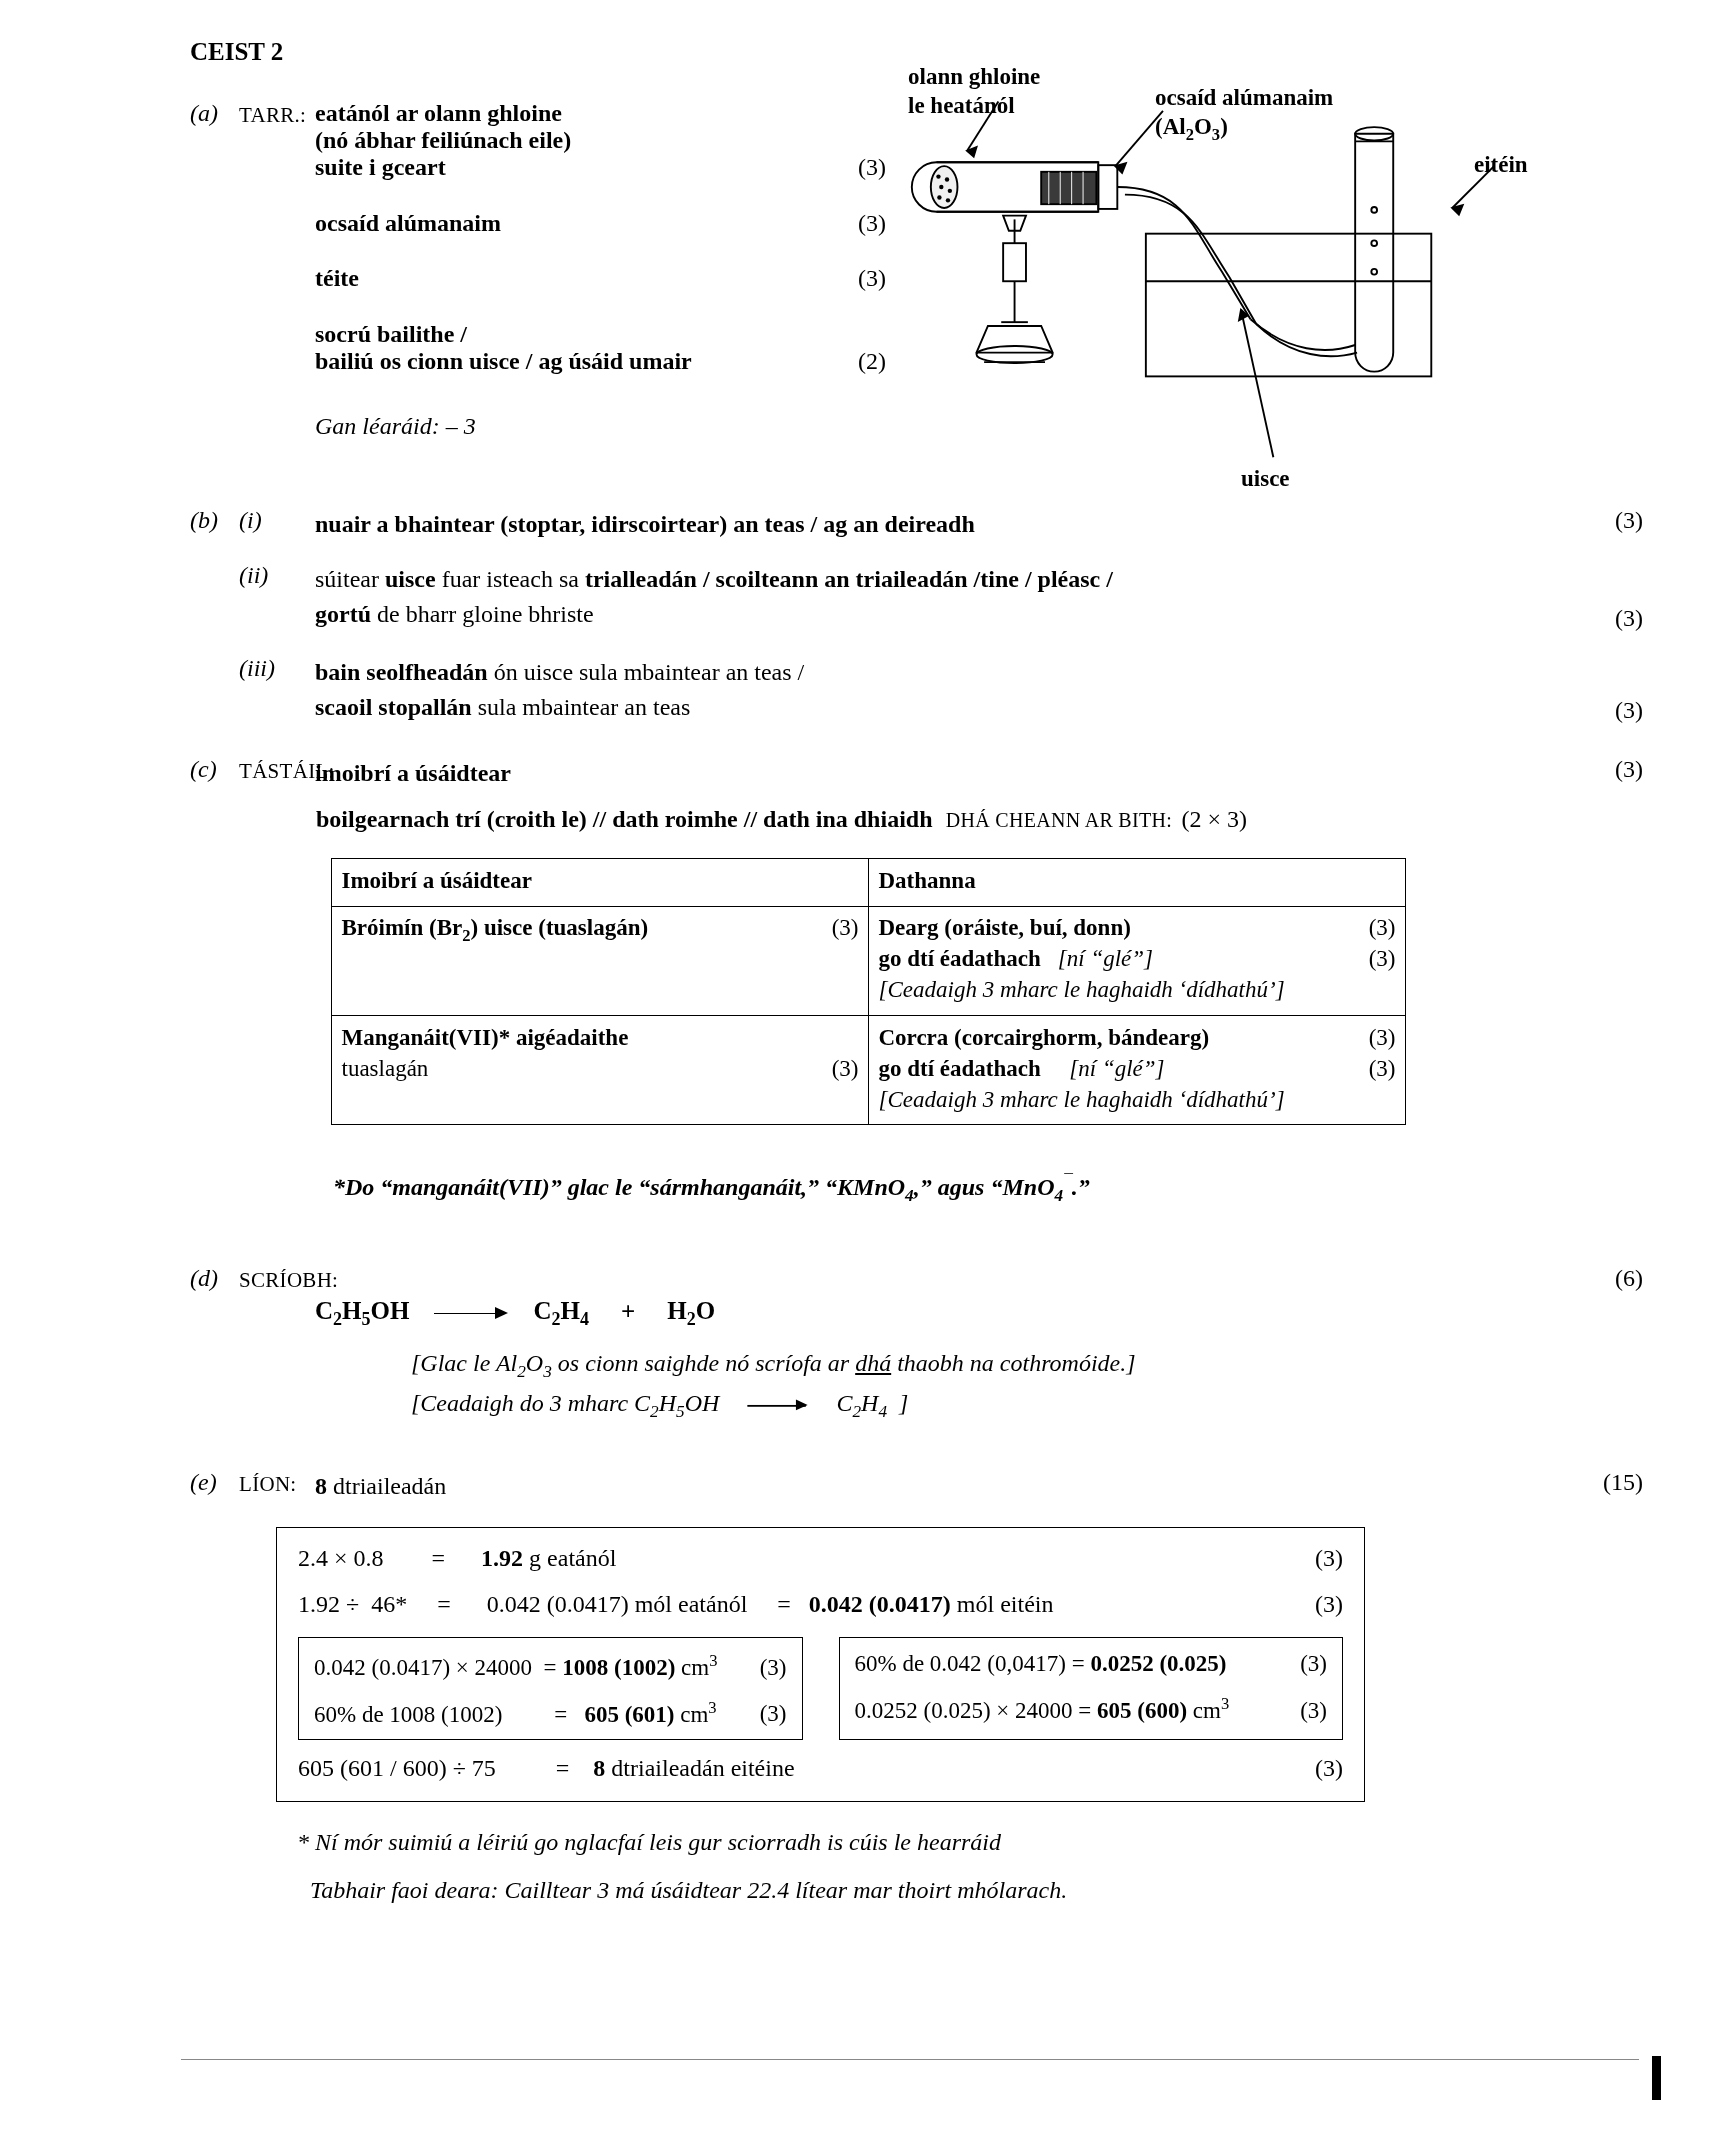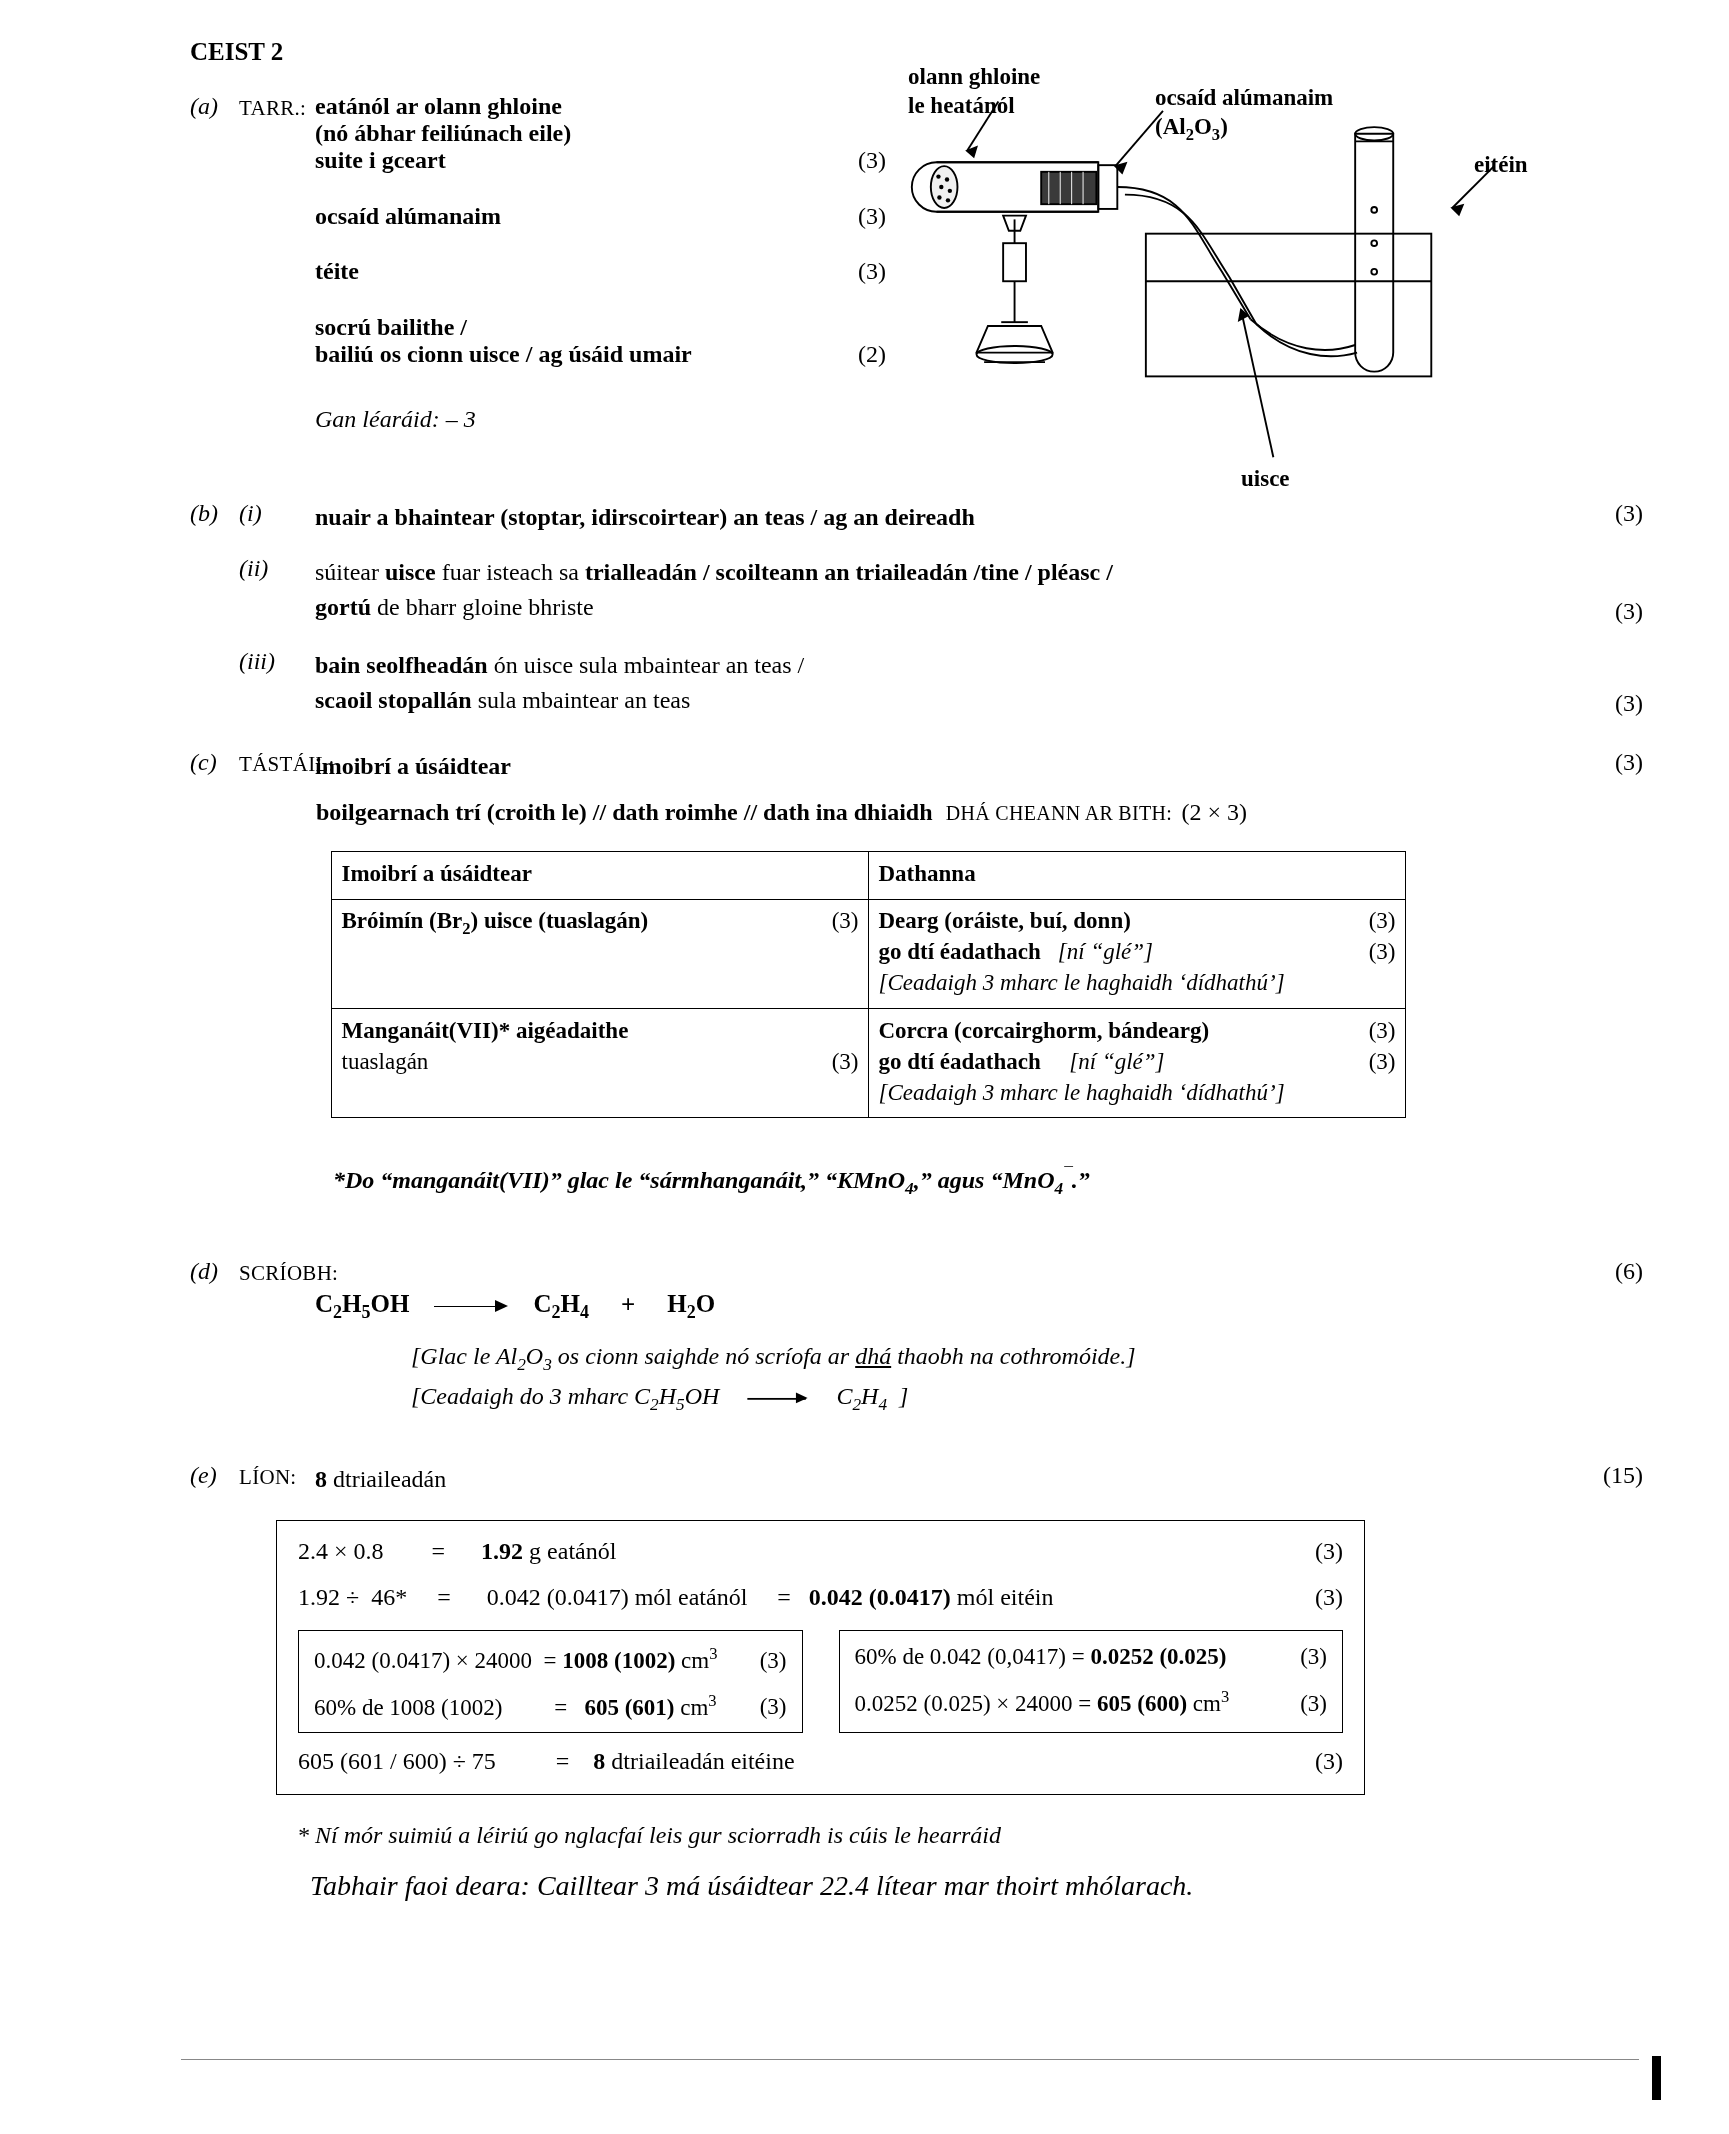--- a/index.html
+++ b/index.html
@@ -25,21 +25,21 @@
   .sc {
     font-variant: small-caps;
     font-size: 20px;
     letter-spacing: 0.3px;
   }
 
   
   .q-title {
     font-weight: bold;
     font-size: 25px;
-    margin: 0 0 27px 0;
+    margin: 0 0 34px 0;
   }
 
   
   .row {
     display: flex;
     align-items: flex-start;
     position: relative;
   }
   .lbl-a {
     width: 49px;
@@ -232,21 +232,21 @@
   .subbox .calc-line:last-child { margin-bottom: 1.9px; }
   .last-line { margin-bottom: 0; }
 
   .foot-note {
     font-style: italic;
     font-size: 24px;
     margin: 27px 0 0 107px;
   }
   .foot-note2 {
     font-style: italic;
-    font-size: 28px;
+    font-size: 24px;
     margin: 21px 0 0 120px;
   }
 
   
   .footer-rule {
     position: absolute;
     left: 181px;
     right: 90px;
     bottom: 74px;
     border-top: 1.9px solid #888;

